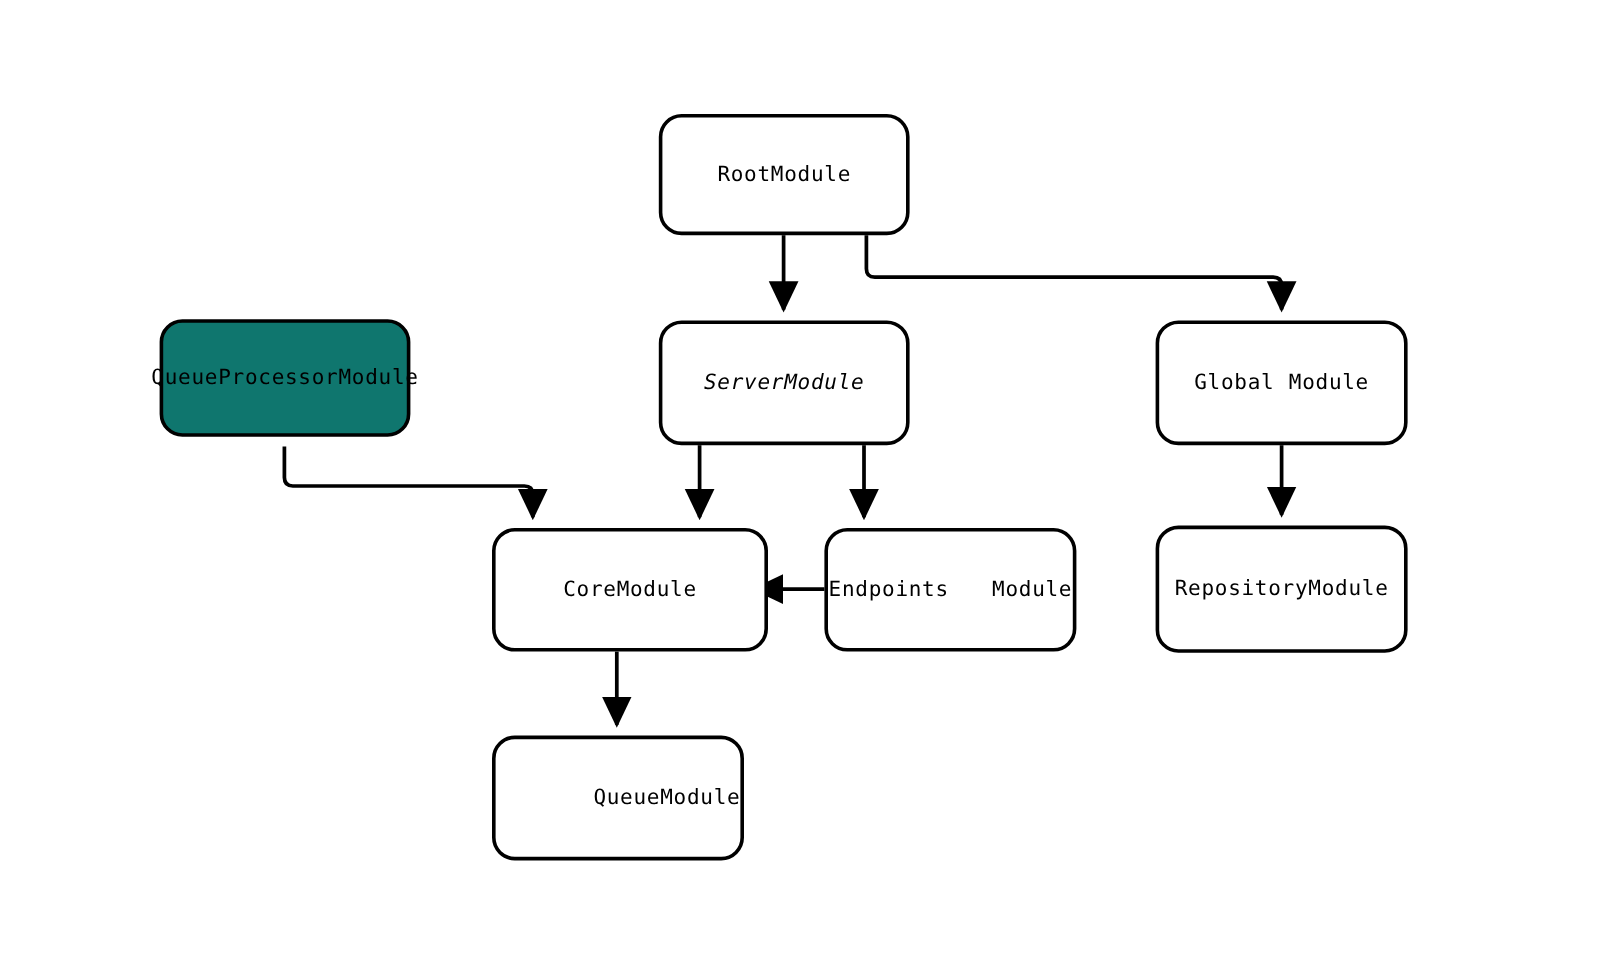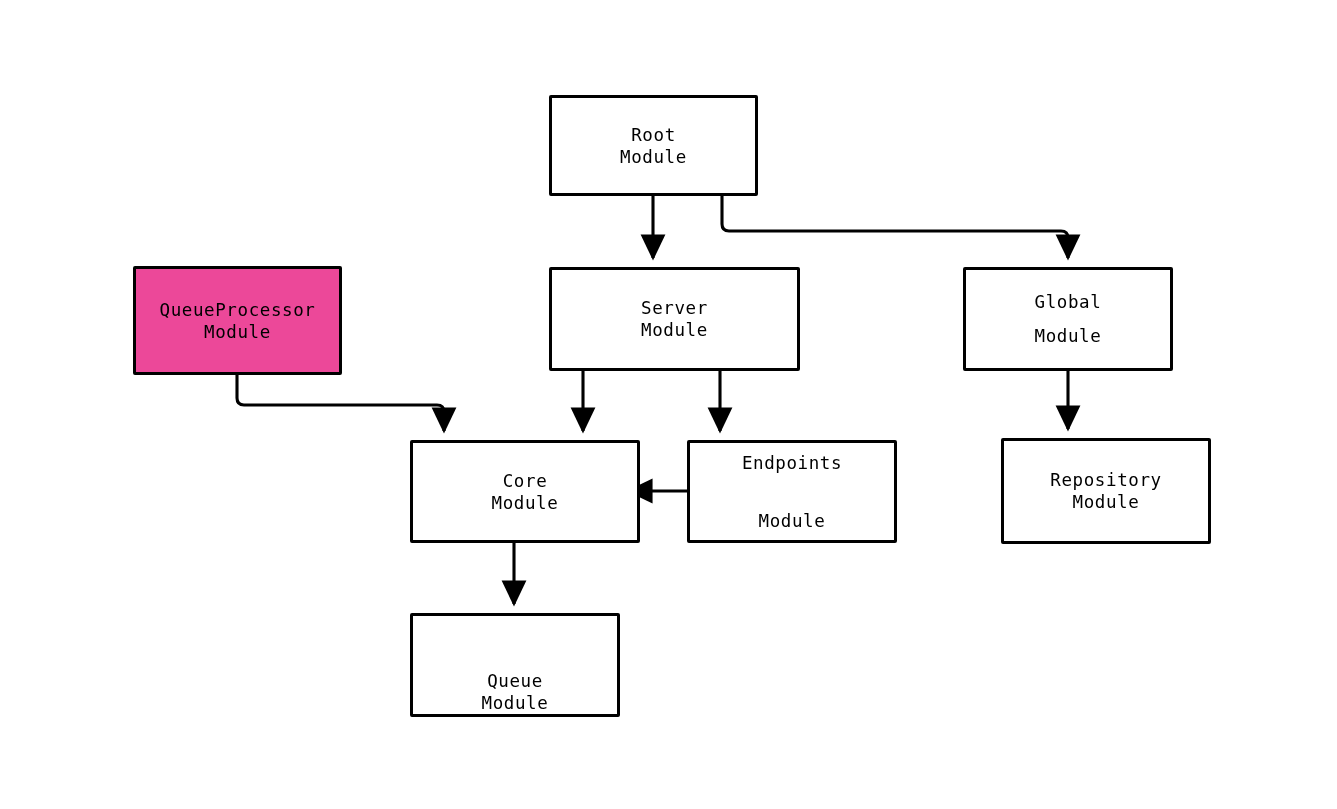--- a/index.html
+++ b/index.html
@@ -26,23 +26,23 @@
     top: 0;
     width: 1337px;
     height: 809px;
     display: block;
   }
   .node-box {
     position: absolute;
     box-sizing: border-box;
     background: #ffffff;
     border: 3.2px solid #000000;
-    border-radius: 2px;
+    border-radius: 19px;
     display: flex;
-    flex-direction: column;
+    flex-direction: row;
     align-items: center;
     justify-content: center;
     z-index: 2;
   }
   .node-label-line {
     font-family: "DejaVu Sans Mono", monospace;
     font-size: 17.5px;
     line-height: 22px;
     color: #000000;
     letter-spacing: 0.6px;
@@ -71,46 +71,46 @@
         <path d="M 1068 371 L 1068 429" stroke="#000000" marker-end="url(#arrowhead)"></path>
         <path d="M 514 543 L 514 604" stroke="#000000" marker-end="url(#arrowhead)"></path>
       </g>
   </svg>
 
   <div class="node-box" style="left: 549px; top: 95px; width: 209px; height: 101px; border-color: rgb(0, 0, 0); background: rgb(255, 255, 255);">
     <span class="node-label-line">Root</span>
     <span class="node-label-line">Module</span>
   </div>
 
-  <div class="node-box" style="left: 133px; top: 266px; width: 209px; height: 109px; border-color: rgb(0, 0, 0); background: #ec4899;">
+  <div class="node-box" style="left: 133px; top: 266px; width: 209px; height: 98px; border-color: rgb(0, 0, 0); background: #0f766e;">
     <span class="node-label-line">QueueProcessor</span>
     <span class="node-label-line">Module</span>
   </div>
 
-  <div class="node-box" style="left: 549px; top: 267px; width: 251px; height: 104px; border-color: rgb(0, 0, 0); background: rgb(255, 255, 255);">
+  <div class="node-box" style="left: 549px; top: 267px; width: 209px; height: 104px; border-color: rgb(0, 0, 0); background: rgb(255, 255, 255); font-style: italic;">
     <span class="node-label-line">Server</span>
     <span class="node-label-line">Module</span>
   </div>
 
   <div class="node-box" style="left: 963px; top: 267px; width: 210px; height: 104px; border-color: rgb(0, 0, 0); background: rgb(255, 255, 255); gap: 12px;">
     <span class="node-label-line">Global</span>
     <span class="node-label-line">Module</span>
   </div>
 
   <div class="node-box" style="left: 410px; top: 440px; width: 230px; height: 103px; border-color: rgb(0, 0, 0); background: rgb(255, 255, 255);">
     <span class="node-label-line">Core</span>
     <span class="node-label-line">Module</span>
   </div>
 
   <div class="node-box" style="left: 687px; top: 440px; width: 210px; height: 103px; border-color: rgb(0, 0, 0); background: rgb(255, 255, 255); gap: 36px;">
     <span class="node-label-line">Endpoints</span>
     <span class="node-label-line">Module</span>
   </div>
 
-  <div class="node-box" style="left: 1001px; top: 438px; width: 210px; height: 106px; border-color: rgb(0, 0, 0); background: rgb(255, 255, 255);">
+  <div class="node-box" style="left: 963px; top: 438px; width: 210px; height: 106px; border-color: rgb(0, 0, 0); background: rgb(255, 255, 255);">
     <span class="node-label-line">Repository</span>
     <span class="node-label-line">Module</span>
   </div>
 
   <div class="node-box" style="left: 410px; top: 613px; width: 210px; height: 104px; border-color: rgb(0, 0, 0); background: rgb(255, 255, 255); justify-content: flex-end;">
     <span class="node-label-line">Queue</span>
     <span class="node-label-line">Module</span>
   </div>
 
 </div>

